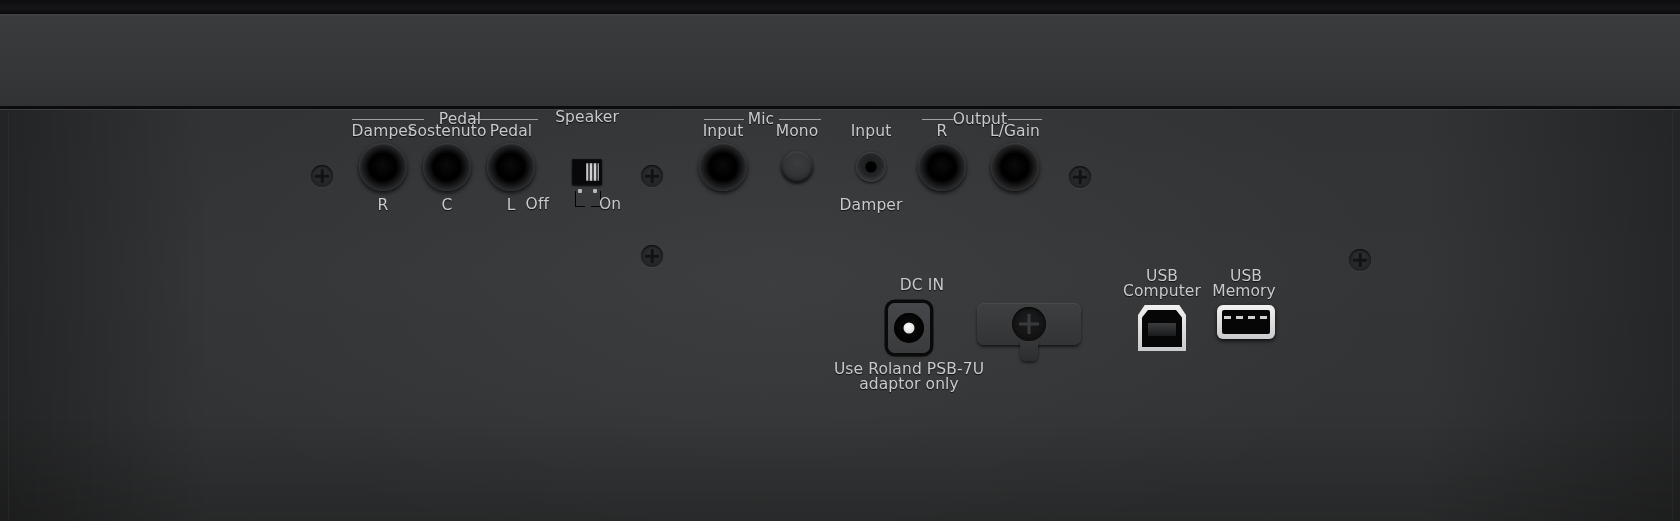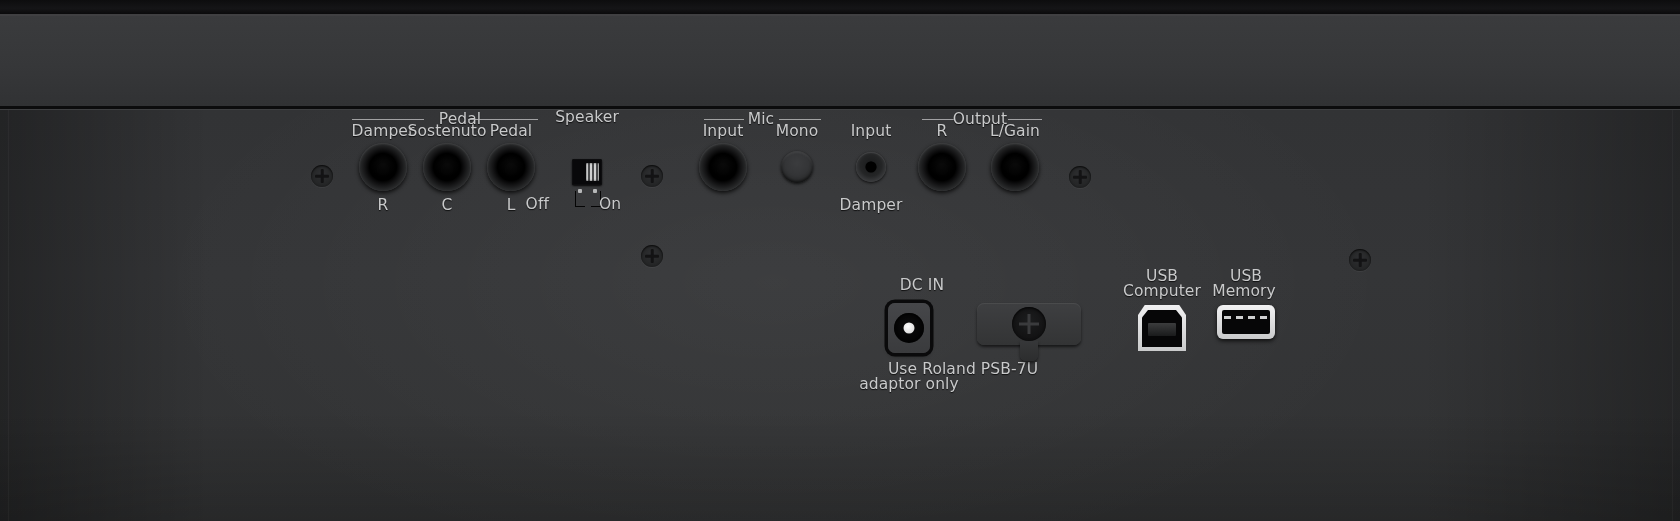--- a/index.html
+++ b/index.html
@@ -209,21 +209,21 @@
   <div class="lbl c" style="left:1015px;top:122px">L/Gain</div>
 
   <div class="jack jack-lg" style="left:942px;top:167px"></div>
   <div class="jack jack-lg" style="left:1015px;top:167px"></div>
 
   <div class="lbl c" style="left:922px;top:276px">DC IN</div>
   <div id="dcin" style="left:909px;top:328px">
     <div class="hole"></div>
     <div class="pin"></div>
   </div>
-  <div class="lbl c two" style="left:963px;top:361px">Use Roland PSB-7U</div>
+  <div class="lbl c two" style="left:909px;top:361px">Use Roland PSB-7U</div>
   <div class="lbl c two" style="left:909px;top:376px">adaptor only</div>
 
   <div id="cord-hook" style="left:1029px;top:324px">
     <div class="plate"></div>
     <div class="tab"></div>
     <div class="hookscrew"></div>
   </div>
 
   <div class="lbl c two" style="left:1162px;top:268px">USB</div>
   <div class="lbl c two" style="left:1162px;top:283px">Computer</div>

